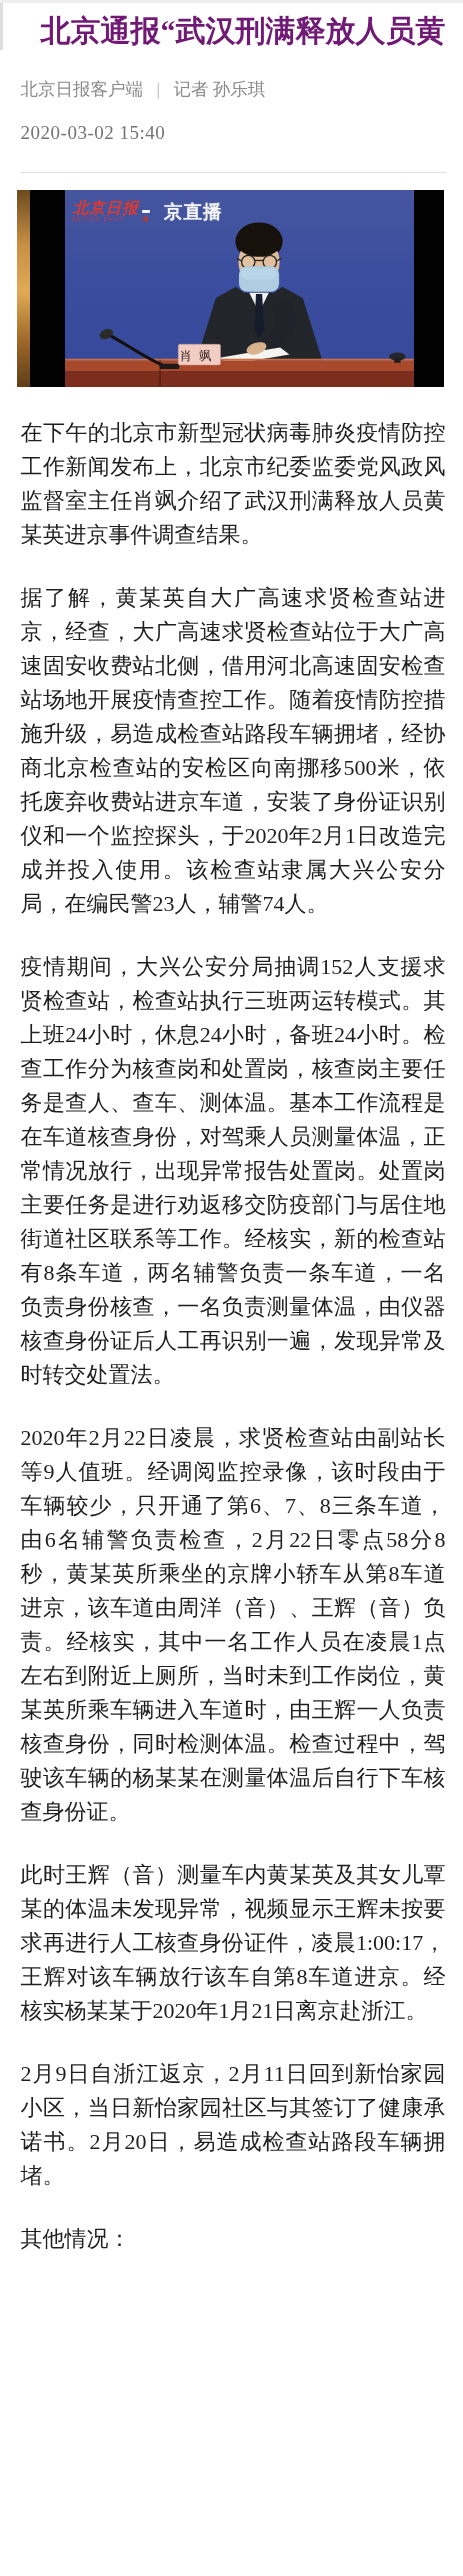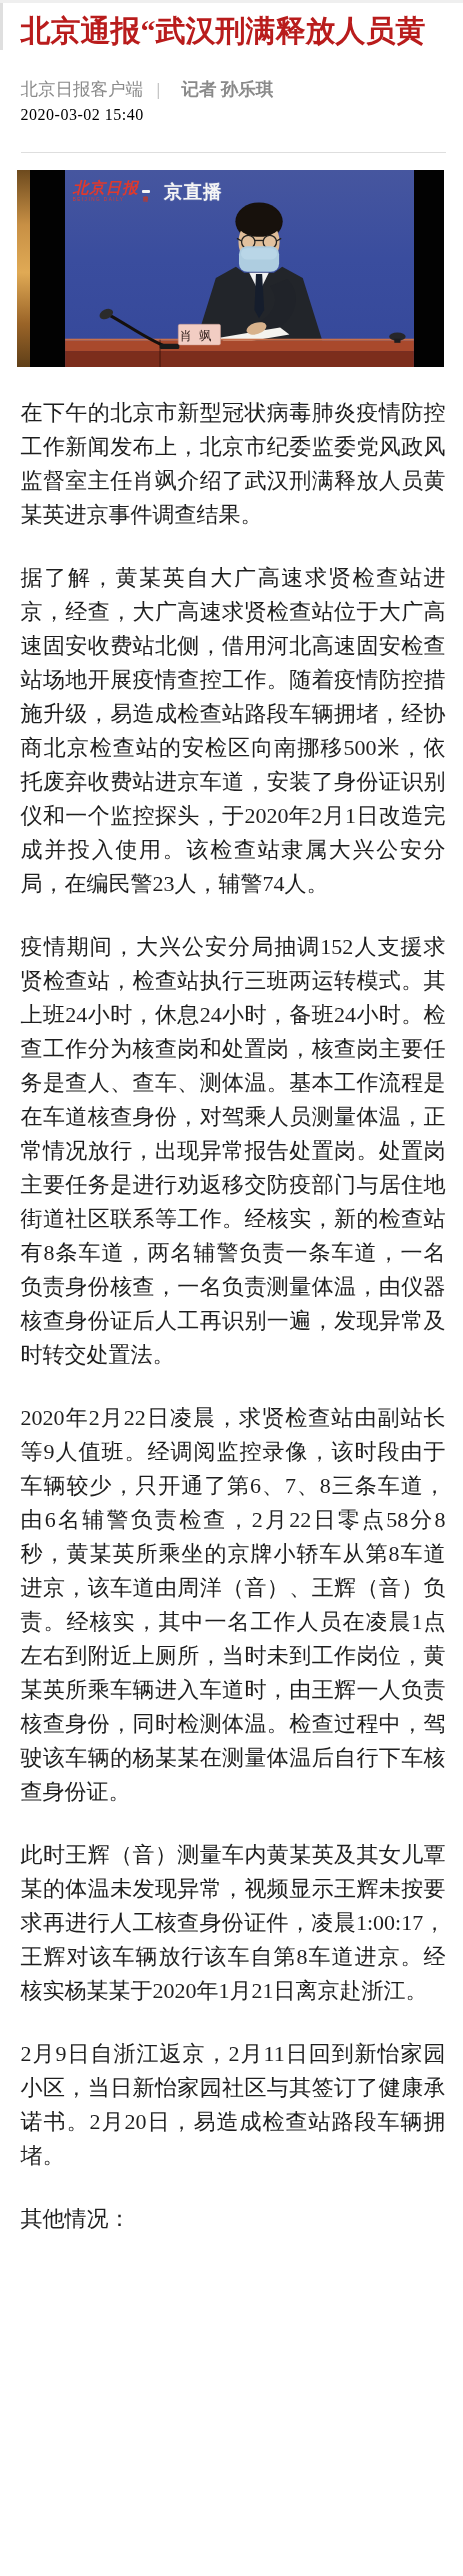--- a/index.html
+++ b/index.html
@@ -1,26 +1,26 @@
 <!DOCTYPE html>
 <html style="font-size:8.2px"><head>
 <meta charset="utf-8">
 <style>
   html,body{margin:0;padding:0;background:#ffffff;}
   .page{position:relative;width:464px;height:3489px;background:#ffffff;overflow:hidden;
         font-family:"Liberation Serif","DejaVu Serif",serif;}
   .edge-top{position:absolute;left:0;top:0;width:100%;height:2.6px;background:#efefef;}
   .edge-left{position:absolute;left:0;top:2.6px;width:3.1px;height:47px;background:#dfdfdf;}
   .content{position:absolute;left:20.6px;top:0;width:425px;}
-  h1.title{margin:13.4px 0 0 0;font-size:30px;line-height:36px;font-weight:700;color:#b91c1c;}
+  h1.title{margin:13.4px 0 0 0;font-size:30px;line-height:36px;font-weight:700;color:#701a75;text-align:right;}
   h1.title span{display:block;}
   .byline{margin-top:28px;font-size:17.5px;color:#8a8a8a;}
   .byline .sep{margin:0 13.4px;color:#b0b0b0;}
-  .byline .rep{margin-left:8px;font-weight:bold;}
-  .date{margin-top:5px;font-size:16px;color:#000000;letter-spacing:0.5px;}
+  .byline .rep{margin-left:0;}
+  .date{margin-top:21px;font-size:19px;color:#737373;letter-spacing:0.5px;}
   .divider{margin-top:28px;height:1px;background:#dedede;}
   
   .photo{position:relative;margin-top:17px;margin-left:-4.1px;width:428px;height:197px;overflow:hidden;}
   .ph-gold{position:absolute;left:0;top:0;width:13.4px;height:100%;
      background:linear-gradient(180deg,#6d4a1e 0%,#c89045 28%,#e0aa55 52%,#9a6428 78%,#5f3f18 100%);}
   .ph-black-l{position:absolute;left:13.4px;top:0;width:35px;height:100%;background:#020202;}
   .ph-black-r{position:absolute;left:397px;top:0;width:30px;height:100%;background:#020202;}
   .ph-blue{position:absolute;left:48px;top:0;width:349px;height:100%;
      background:linear-gradient(180deg,#46569f 0%,#3a4d9e 45%,#35489a 100%);}
   .ph-blue svg{position:absolute;left:0;top:0;}

